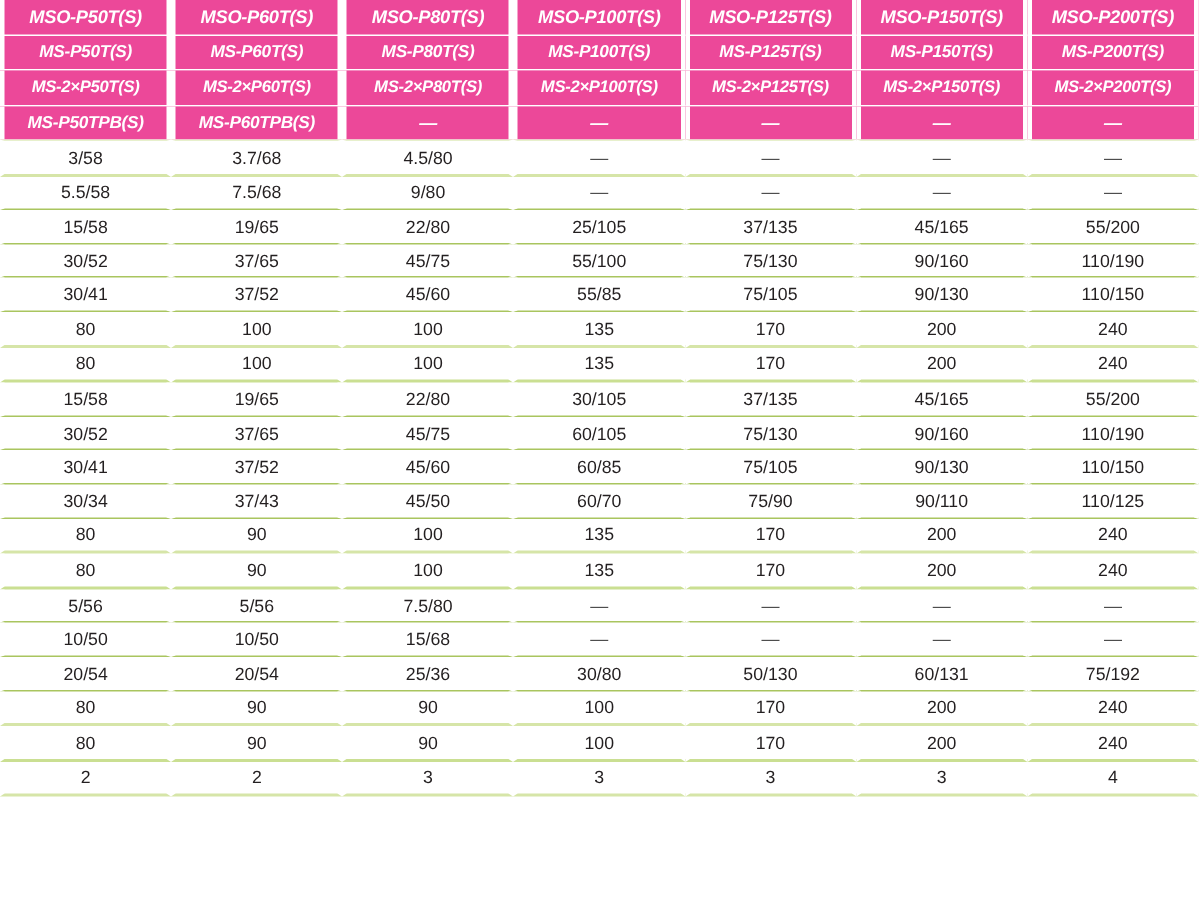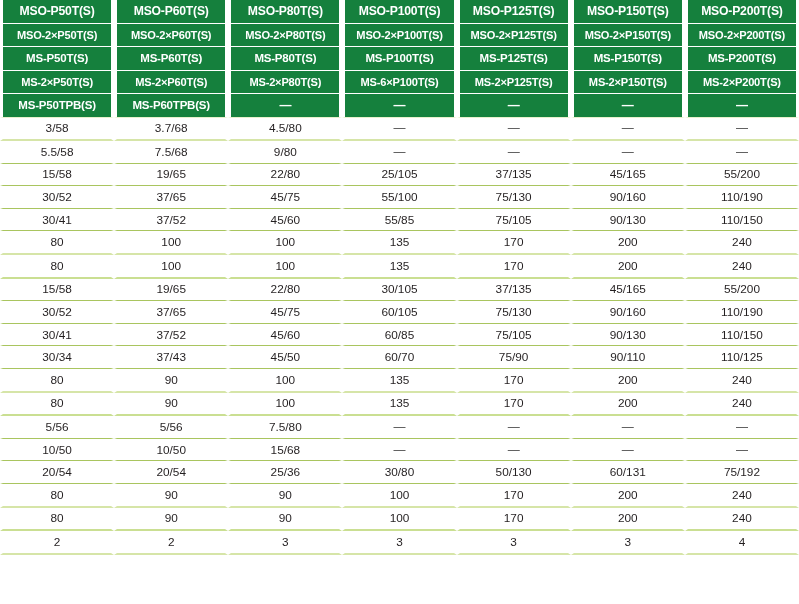--- a/index.html
+++ b/index.html
@@ -16,34 +16,35 @@
 
   #spec-table {
     width: 799px;
     border-collapse: separate;
     border-spacing: 0;
     table-layout: fixed;
   }
 
   
   .hdr-cell {
-    background: #15803d;
+    background: #ec4899;
     color: #ffffff;
     font-weight: bold;
     text-align: center;
     vertical-align: middle;
     font-size: 11.5px;
     letter-spacing: -0.2px;
     height: 22.5px;
     padding: 0 2px;
     border-left: 3px solid #ffffff;
     border-right: 3px solid #ffffff;
     border-bottom: 1px solid #ffffff;
     white-space: nowrap;
     overflow: hidden;
+    font-style: italic;
   }
   .hdr-row-1 .hdr-cell { font-size: 12.2px; }
   .hdr-row-2 .hdr-cell,
   .hdr-row-4 .hdr-cell { font-size: 11.1px; }
   .hdr-row-5 .hdr-cell { border-bottom: none; }
   .hdr-dash { font-size: 12px; }
 
   
   .body-cell {
     text-align: center;
@@ -85,43 +86,34 @@
   <thead>
       <tr class="hdr-row-1">
         <th class="hdr-cell">MSO-P50T(S)</th>
         <th class="hdr-cell">MSO-P60T(S)</th>
         <th class="hdr-cell">MSO-P80T(S)</th>
         <th class="hdr-cell">MSO-P100T(S)</th>
         <th class="hdr-cell">MSO-P125T(S)</th>
         <th class="hdr-cell">MSO-P150T(S)</th>
         <th class="hdr-cell">MSO-P200T(S)</th>
       </tr>
-      <tr class="hdr-row-2">
-        <th class="hdr-cell">MSO-2×P50T(S)</th>
-        <th class="hdr-cell">MSO-2×P60T(S)</th>
-        <th class="hdr-cell">MSO-2×P80T(S)</th>
-        <th class="hdr-cell">MSO-2×P100T(S)</th>
-        <th class="hdr-cell">MSO-2×P125T(S)</th>
-        <th class="hdr-cell">MSO-2×P150T(S)</th>
-        <th class="hdr-cell">MSO-2×P200T(S)</th>
-      </tr>
       <tr class="hdr-row-3">
         <th class="hdr-cell">MS-P50T(S)</th>
         <th class="hdr-cell">MS-P60T(S)</th>
         <th class="hdr-cell">MS-P80T(S)</th>
         <th class="hdr-cell">MS-P100T(S)</th>
         <th class="hdr-cell">MS-P125T(S)</th>
         <th class="hdr-cell">MS-P150T(S)</th>
         <th class="hdr-cell">MS-P200T(S)</th>
       </tr>
       <tr class="hdr-row-4">
         <th class="hdr-cell">MS-2×P50T(S)</th>
         <th class="hdr-cell">MS-2×P60T(S)</th>
         <th class="hdr-cell">MS-2×P80T(S)</th>
-        <th class="hdr-cell">MS-6×P100T(S)</th>
+        <th class="hdr-cell">MS-2×P100T(S)</th>
         <th class="hdr-cell">MS-2×P125T(S)</th>
         <th class="hdr-cell">MS-2×P150T(S)</th>
         <th class="hdr-cell">MS-2×P200T(S)</th>
       </tr>
       <tr class="hdr-row-5">
         <th class="hdr-cell">MS-P50TPB(S)</th>
         <th class="hdr-cell">MS-P60TPB(S)</th>
         <th class="hdr-cell hdr-dash">—</th>
         <th class="hdr-cell hdr-dash">—</th>
         <th class="hdr-cell hdr-dash">—</th>

